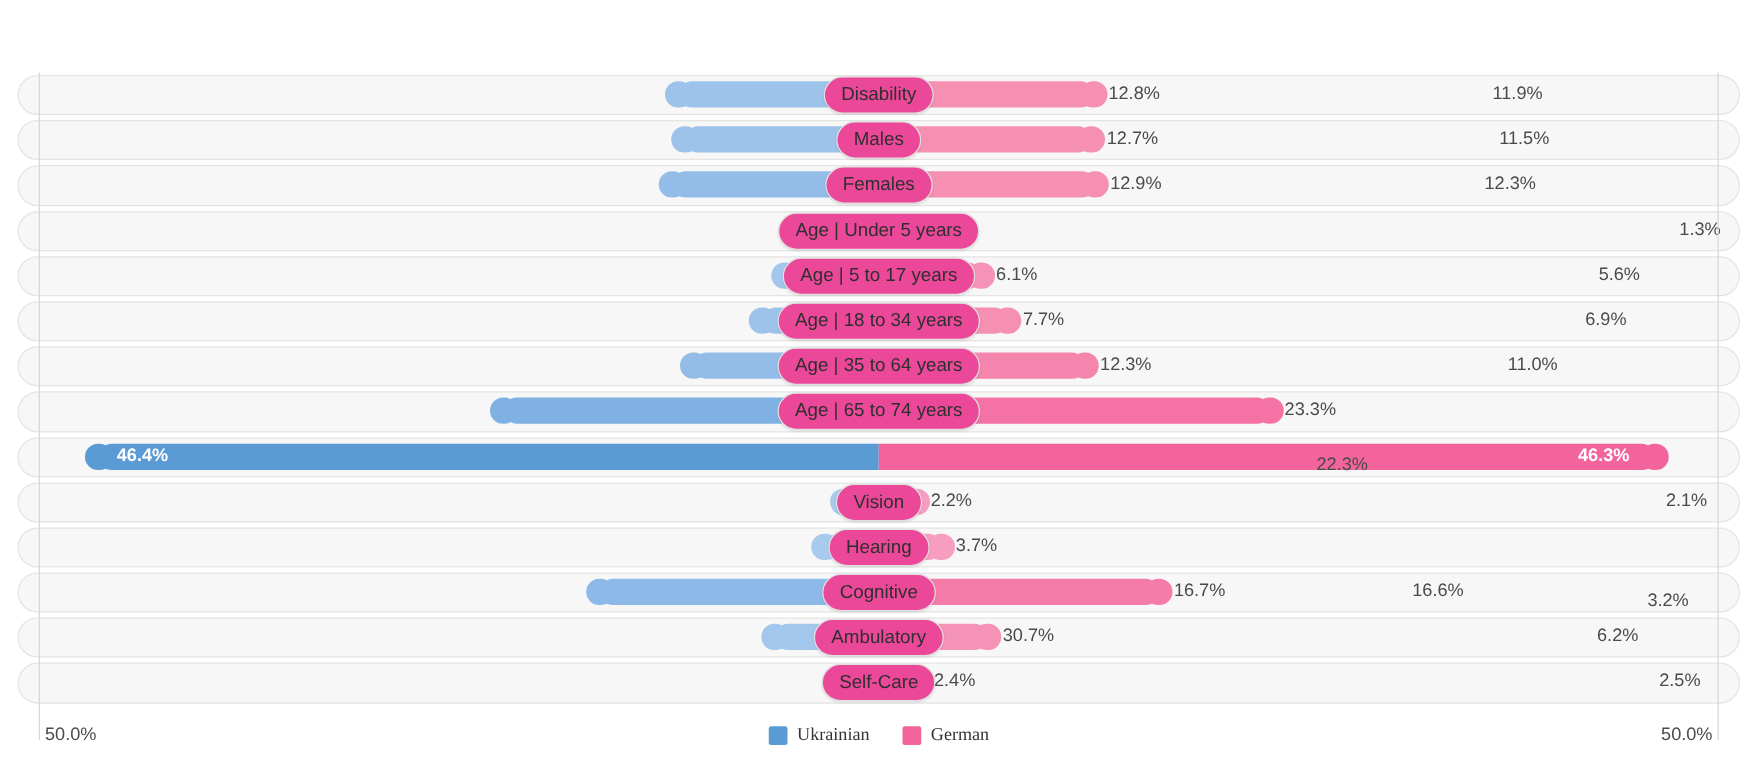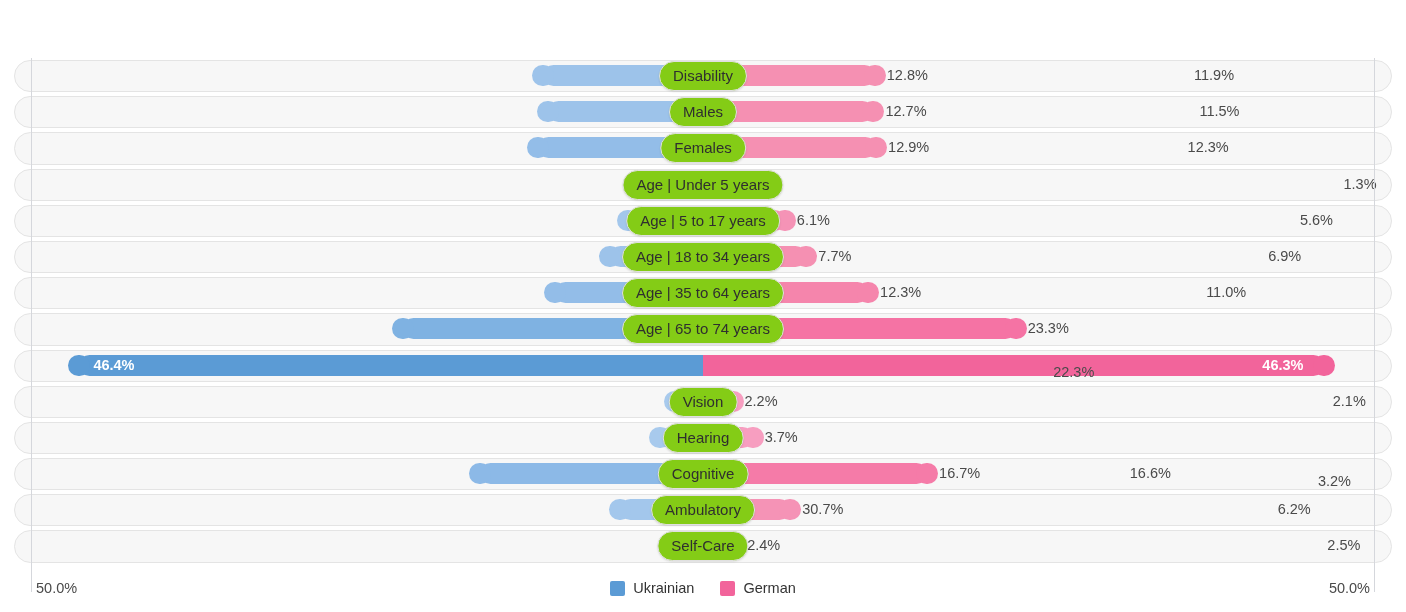--- a/index.html
+++ b/index.html
@@ -138,21 +138,21 @@
 
   
   .pill {
     position: absolute;
     left: 50%;
     top: 3px;
     transform: translateX(-50%);
     height: 28px;
     line-height: 28px;
     padding: 0 13px;
-    background: #84cc16;
+    background: #ec4899;
     border: 1px solid #e0e0e0;
     border-radius: 15px;
     font-size: 15px;
     color: #2f2f2f;
     white-space: nowrap;
     z-index: 8;
     box-shadow: 0 1px 2px rgba(0,0,0,0.10);
   }
 
   
@@ -191,20 +191,21 @@
   .swatch {
     width: 15px;
     height: 15px;
     border-radius: 2px;
     display: inline-block;
   }
   .legend-text {
     font-size: 14.5px;
     color: #333333;
     white-space: nowrap;
+    font-family: Liberation Serif, serif;
   }
 </style>
 </head>
 <body>
 
 <div class="chart-root">
 
 
   <div class="plot">
     <div class="gridline left"></div>
@@ -259,21 +260,21 @@
           <div class="pill">Age | Under 5 years</div>
         </div>
         <div class="row">
           <div class="track"></div>
           <div class="bar left" style="width: 75.264px; background: rgb(163, 199, 236);">
             <span class="cap" style="background: rgb(163, 199, 236);"></span>
           </div>
           <div class="bar right" style="width: 81.862px; background: rgb(245, 147, 182);">
             <span class="cap" style="background: rgb(245, 147, 182);"></span>
           </div>
-          <div class="val left" style="right: 73px; width: 120px; text-align: right;">5.6%</div>
+          <div class="val left" style="right: 94px; width: 120px; text-align: right;">5.6%</div>
           <div class="val right" style="left: 796.862px;">6.1%</div>
           <div class="pill">Age | 5 to 17 years</div>
         </div>
         <div class="row">
           <div class="track"></div>
           <div class="bar left" style="width: 92.736px; background: rgb(157, 195, 234);">
             <span class="cap" style="background: rgb(157, 195, 234);"></span>
           </div>
           <div class="bar right" style="width: 103.334px; background: rgb(245, 144, 178);">
             <span class="cap" style="background: rgb(245, 144, 178);"></span>

